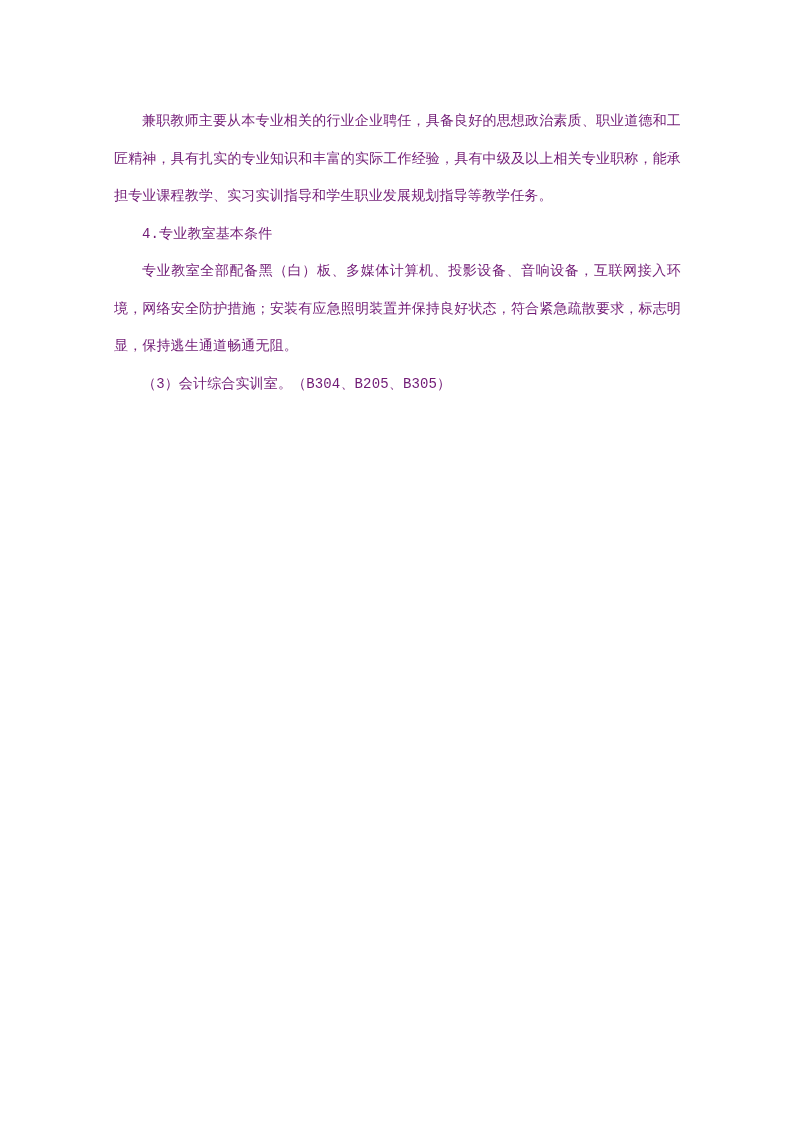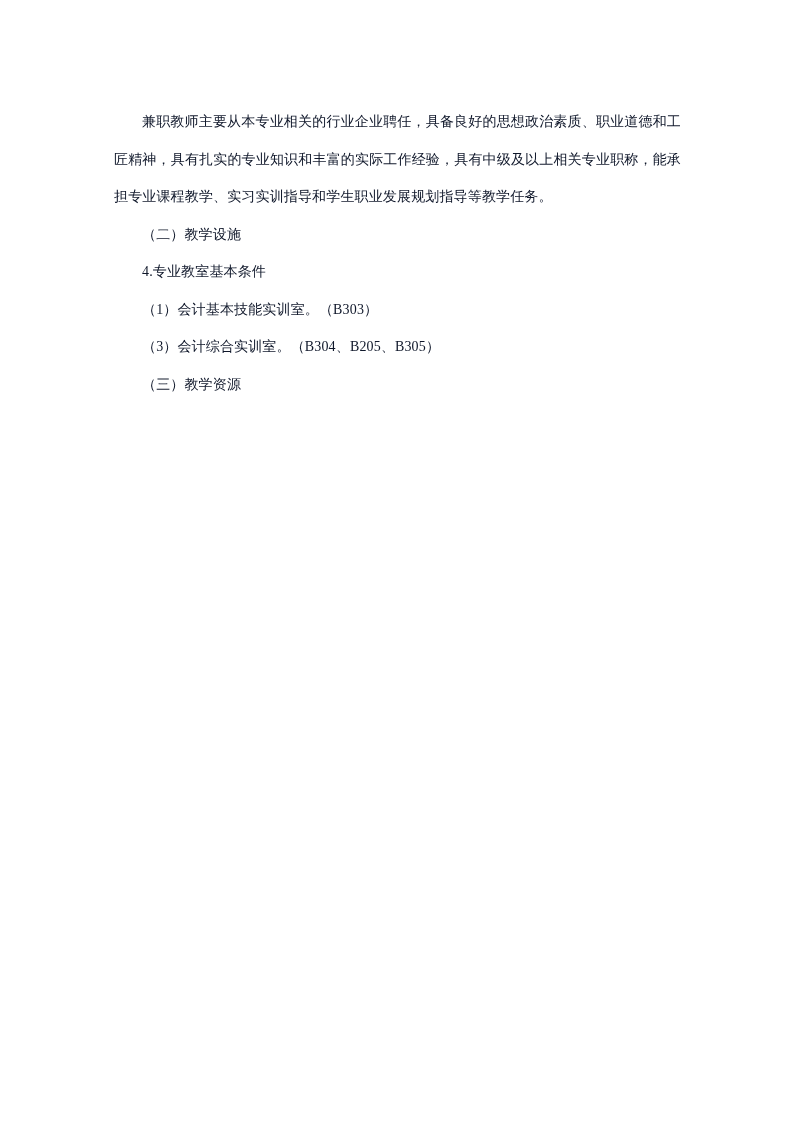--- a/index.html
+++ b/index.html
@@ -11,36 +11,34 @@
     height: 1130px;
     background: #ffffff;
     position: relative;
     overflow: hidden;
   }
   .doc-page {
     position: absolute;
     left: 114px;
     top: 103px;
     width: 567px;
-    color: #0f172a;
-    font-family: Liberation Serif, serif;
+    color: #701a75;
+    font-family: Liberation Mono, monospace;
     font-size: 14px;
     line-height: 37.5px;
     text-align: justify;
     letter-spacing: 0.15px;
   }
   .para {
     margin: 0;
     padding: 0;
     text-indent: 2em;
   }
 </style>
 </head>
 <body>
 
 <div class="doc-page">
   <p class="para">兼职教师主要从本专业相关的行业企业聘任，具备良好的思想政治素质、职业道德和工匠精神，具有扎实的专业知识和丰富的实际工作经验，具有中级及以上相关专业职称，能承担专业课程教学、实习实训指导和学生职业发展规划指导等教学任务。</p>
-  <p class="para">（二）教学设施</p>
   <p class="para">4.专业教室基本条件</p>
-  <p class="para">（1）会计基本技能实训室。（B303）</p>
+  <p class="para">专业教室全部配备黑（白）板、多媒体计算机、投影设备、音响设备，互联网接入环境，网络安全防护措施；安装有应急照明装置并保持良好状态，符合紧急疏散要求，标志明显，保持逃生通道畅通无阻。</p>
   <p class="para">（3）会计综合实训室。（B304、B205、B305）</p>
-  <p class="para">（三）教学资源</p>
 </div>
 
 </body></html>

